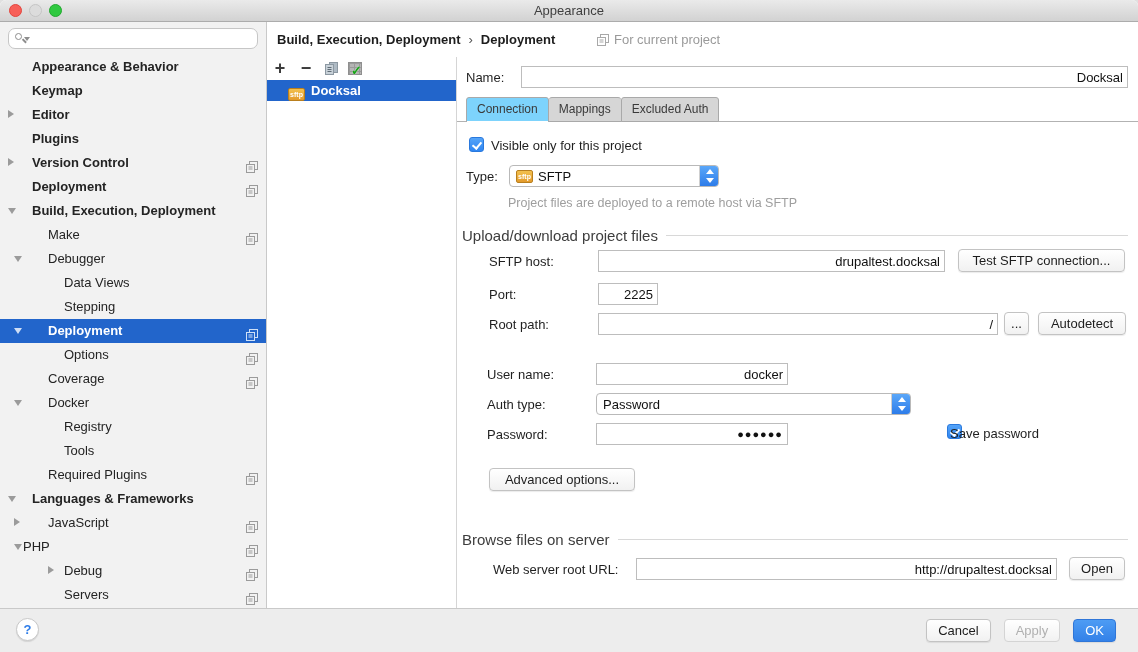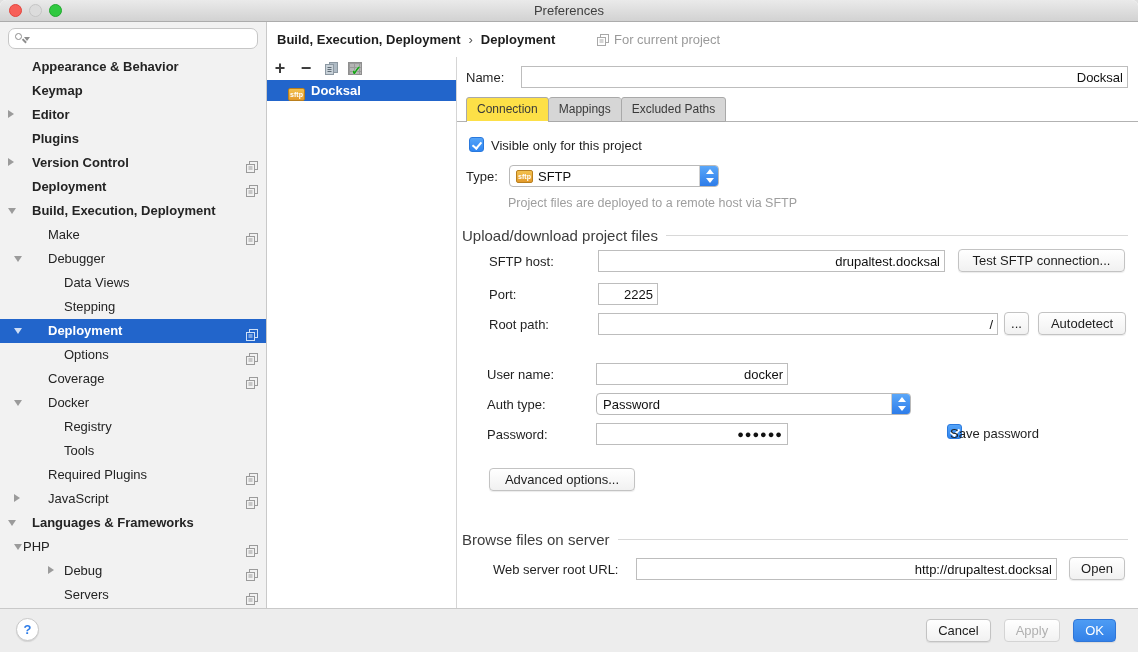--- a/index.html
+++ b/index.html
@@ -75,21 +75,21 @@
   .group .glabel { font-size:15px; color:#3d3d3d; white-space:nowrap; }
   .group .gline { flex:1; border-top:1px solid #d8d8d8; margin-left:8px; }
 
   
   .tabbar { position:absolute; left:0; right:0; top:41px; height:24px; }
   .tabbar::after { content:""; position:absolute; left:0; right:0; bottom:0; border-bottom:1px solid #b2b2b2; }
   .tabs { position:absolute; left:9px; bottom:0; display:flex; }
   .tab { position:relative; font-size:12px; color:#3a3a3a; padding:4px 10px 5px; border:1px solid #a9a9a9;
      border-right:none; background:#d6d6d6; border-radius:3px 3px 0 0; z-index:1; }
   .tab:last-child { border-right:1px solid #a9a9a9; }
-  .tab.active { background:#fde047; z-index:2; border-right:1px solid #a9a9a9; }
+  .tab.active { background:#7dd3fc; z-index:2; border-right:1px solid #a9a9a9; }
   .tab.active + .tab { border-left:none; }
   .tab.active::after { content:""; position:absolute; left:0; right:0; bottom:-1px; height:1px; background:#fff; }
 
   
   .chk { position:relative; width:15px; height:15px; border-radius:3px;
      background:linear-gradient(#55a4f8,#2f86f2); border:1px solid #2a79dd; display:inline-block; }
   .chk::after { content:""; position:absolute; left:4px; top:1.5px; width:4px; height:7px;
      border:solid #fff; border-width:0 2px 2px 0; transform:rotate(40deg); }
 
   
@@ -117,21 +117,21 @@
 </style>
 </head>
 <body>
 
 <div class="window">
 
   <div class="titlebar">
     <span class="tl red"></span>
     <span class="tl gray"></span>
     <span class="tl green"></span>
-    <div class="title">Preferences</div>
+    <div class="title">Appearance</div>
   </div>
 
   <div class="main">
 
     <div class="sidebar">
       <div class="search">
         <span class="mag">
           <span class="lens"></span>
             <span class="handle"></span>
             <span class="drop"></span>
@@ -177,26 +177,26 @@
   <path d="M2.5 6h4M2.5 8h4" stroke="#9b9b9b" stroke-width="1"></path>
               </svg></span></div>
           <div class="tree-row"><span class="arr down" style="left:14px"></span><span class="lbl" style="margin-left:48px">Docker</span></div>
           <div class="tree-row"><span class="lbl" style="margin-left:64px">Registry</span></div>
           <div class="tree-row"><span class="lbl" style="margin-left:64px">Tools</span></div>
           <div class="tree-row"><span class="lbl" style="margin-left:48px">Required Plugins</span><span class="badge"><svg width="12" height="12" viewBox="0 0 12 12">
   <rect x="3.5" y="0.5" width="8" height="8" fill="none" stroke="#9b9b9b"></rect>
   <rect x="0.5" y="3.5" width="8" height="8" fill="#f2f2f2" stroke="#9b9b9b"></rect>
   <path d="M2.5 6h4M2.5 8h4" stroke="#9b9b9b" stroke-width="1"></path>
               </svg></span></div>
+          <div class="tree-row bold"><span class="arr down" style="left:8px"></span><span class="lbl" style="margin-left:32px">Languages &amp; Frameworks</span></div>
           <div class="tree-row"><span class="arr right" style="left:14px"></span><span class="lbl" style="margin-left:48px">JavaScript</span><span class="badge"><svg width="12" height="12" viewBox="0 0 12 12">
   <rect x="3.5" y="0.5" width="8" height="8" fill="none" stroke="#9b9b9b"></rect>
   <rect x="0.5" y="3.5" width="8" height="8" fill="#f2f2f2" stroke="#9b9b9b"></rect>
   <path d="M2.5 6h4M2.5 8h4" stroke="#9b9b9b" stroke-width="1"></path>
               </svg></span></div>
-          <div class="tree-row bold"><span class="arr down" style="left:8px"></span><span class="lbl" style="margin-left:32px">Languages &amp; Frameworks</span></div>
           <div class="tree-row"><span class="arr down" style="left:14px"></span><span class="lbl" style="margin-left:23px">PHP</span><span class="badge"><svg width="12" height="12" viewBox="0 0 12 12">
   <rect x="3.5" y="0.5" width="8" height="8" fill="none" stroke="#9b9b9b"></rect>
   <rect x="0.5" y="3.5" width="8" height="8" fill="#f2f2f2" stroke="#9b9b9b"></rect>
   <path d="M2.5 6h4M2.5 8h4" stroke="#9b9b9b" stroke-width="1"></path>
               </svg></span></div>
           <div class="tree-row"><span class="arr right" style="left:48px"></span><span class="lbl" style="margin-left:64px">Debug</span><span class="badge"><svg width="12" height="12" viewBox="0 0 12 12">
   <rect x="3.5" y="0.5" width="8" height="8" fill="none" stroke="#9b9b9b"></rect>
   <rect x="0.5" y="3.5" width="8" height="8" fill="#f2f2f2" stroke="#9b9b9b"></rect>
   <path d="M2.5 6h4M2.5 8h4" stroke="#9b9b9b" stroke-width="1"></path>
               </svg></span></div>
@@ -249,21 +249,21 @@
 
         <div class="formpanel">
 
           <div class="fp-abs flabel" style="left:9px; top:13px;">Name:</div>
           <input class="fp-abs tfield" style="left: 64px; top: 9px; width: 607px;" value="Docksal">
 
           <div class="tabbar">
               <div class="tabs" id="tabs">
                 <div class="tab active">Connection</div>
                 <div class="tab">Mappings</div>
-                <div class="tab">Excluded Paths</div>
+                <div class="tab">Excluded Auth</div>
               </div>
             </div>
 
           <span class="fp-abs chk" style="left:12px; top:80px;"></span>
           <div class="fp-abs flabel" style="left:34px; top:81px;">Visible only for this project</div>
 
           <div class="fp-abs flabel" style="left:9px; top:112px;">Type:</div>
           <div class="combo" style="left:52px; top:108px; width:210px;">
             <span class="cval">
                 <span class="sftp-ic">sftp</span>

